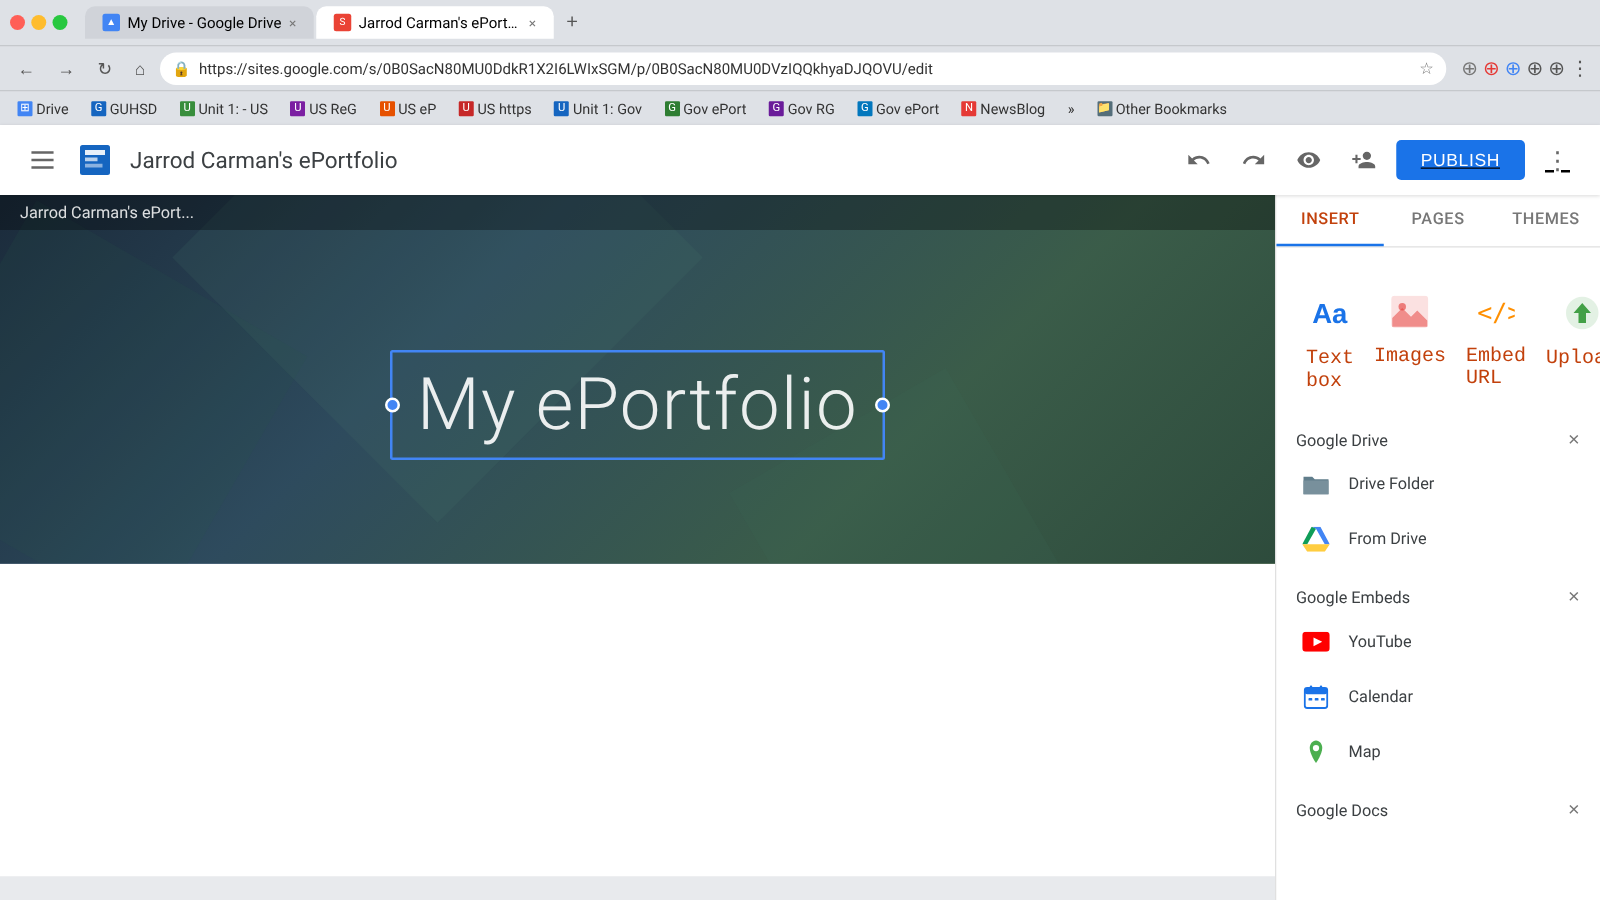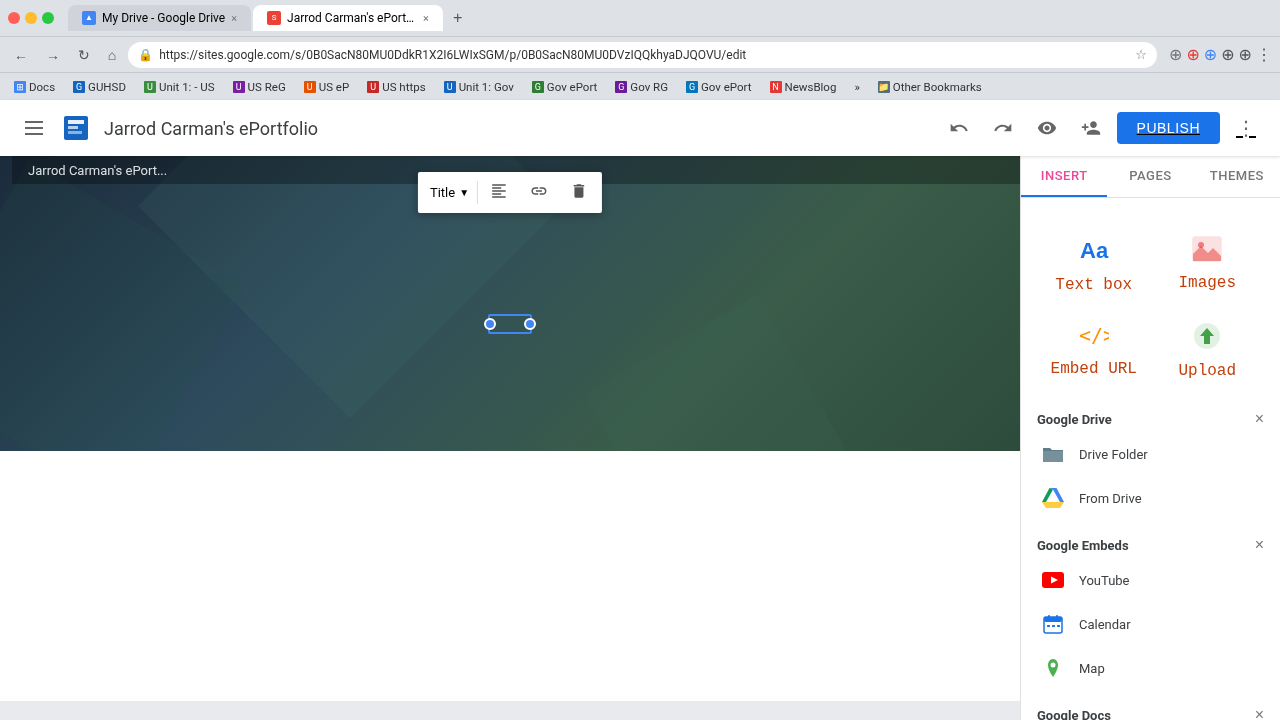--- a/index.html
+++ b/index.html
@@ -191,35 +191,35 @@
       flex: 1;
       padding: 12px 0;
       text-align: center;
       font-size: 13px;
       font-weight: 500;
       color: #777;
       cursor: pointer;
       letter-spacing: 0.5px;
     }
     .panel-tab.active {
-      color: #ec4899;
+      color: #c2410c;
       border-bottom: 2px solid #1a73e8;
     }
     .panel-content {
       flex: 1;
       overflow-y: auto;
       padding: 16px 0;
     }
 
     .insert-section {
       margin-bottom: 8px;
     }
     .insert-grid {
       display: grid;
-      grid-template-columns: 1fr 1fr;
+      grid-template-columns: 1fr 1fr 1fr 1fr;
       gap: 0;
       padding: 8px 16px;
     }
     .insert-item {
       display: flex;
       flex-direction: column;
       align-items: center;
       padding: 14px 8px;
       cursor: pointer;
       border-radius: 4px;
@@ -236,21 +236,21 @@
 
     .section-divider {
       display: flex;
       align-items: center;
       justify-content: space-between;
       padding: 8px 16px 4px;
     }
     .section-title {
       font-size: 13px;
       color: #3c4043;
-      font-weight: 700;
+      font-weight: 400;
     }
     .collapse-btn {
       background: none;
       border: none;
       cursor: pointer;
       color: #777;
       font-size: 16px;
     }
 
     .insert-list-item {
@@ -321,21 +321,21 @@
     <span style="font-size:16px;color:#4285f4;cursor:pointer;">⊕</span>
     <span style="font-size:16px;color:#555;cursor:pointer;">⊕</span>
     <span style="font-size:16px;color:#555;cursor:pointer;">⊕</span>
     <span style="font-size:16px;color:#555;cursor:pointer;">⋮</span>
   </div>
 </div>
 
 <div class="bookmarks-bar">
   <div class="bookmark-item">
     <span class="bm-icon">⊞</span>
-    <span>Docs</span>
+    <span>Drive</span>
   </div>
   <div class="bookmark-item">
     <span class="bm-icon" style="background:#1565c0;">G</span>
     <span>GUHSD</span>
   </div>
   <div class="bookmark-item">
     <span class="bm-icon" style="background:#388e3c;">U</span>
     <span>Unit 1: - US</span>
   </div>
   <div class="bookmark-item">
@@ -427,49 +427,29 @@
     <div class="editor-area">
 
       <div class="hero-section">
         <div class="hero-bg-pattern"></div>
         <div class="hero-bg-shapes">
           <div class="shape shape1"></div>
           <div class="shape shape2"></div>
           <div class="shape shape3"></div>
         </div>
 
-        <div class="page-header-bar" style="position:absolute;top:0;left:12px;right:0;text-align:center;">
+        <div class="page-header-bar" style="position:absolute;top:0;left:0;right:0;text-align:center;">
           <span class="page-header-title">Jarrod Carman's ePort...</span>
         </div>
 
-        <div class="title-toolbar">
-          <div class="title-dropdown">
-            <span>Title</span>
-            <span style="font-size:10px;">▼</span>
-          </div>
-          <button class="title-toolbar-btn" title="Align">
-            <svg width="18" height="18" viewBox="0 0 24 24">
-              <path d="M15 15H3v2h12v-2zm0-8H3v2h12V7zM3 13h18v-2H3v2zm0 8h18v-2H3v2zM3 3v2h18V3H3z" fill="#555"></path>
-            </svg>
-          </button>
-          <button class="title-toolbar-btn" title="Link">
-            <svg width="18" height="18" viewBox="0 0 24 24">
-              <path d="M3.9 12c0-1.71 1.39-3.1 3.1-3.1h4V7H7c-2.76 0-5 2.24-5 5s2.24 5 5 5h4v-1.9H7c-1.71 0-3.1-1.39-3.1-3.1zM8 13h8v-2H8v2zm9-6h-4v1.9h4c1.71 0 3.1 1.39 3.1 3.1s-1.39 3.1-3.1 3.1h-4V17h4c2.76 0 5-2.24 5-5s-2.24-5-5-5z" fill="#555"></path>
-            </svg>
-          </button>
-          <button class="title-toolbar-btn" title="Delete">
-            <svg width="18" height="18" viewBox="0 0 24 24">
-              <path d="M6 19c0 1.1.9 2 2 2h8c1.1 0 2-.9 2-2V7H6v12zM19 4h-3.5l-1-1h-5l-1 1H5v2h14V4z" fill="#555"></path>
-            </svg>
-          </button>
-        </div>
 
         <div class="title-text-container">
           <div class="title-selection-box">
             <div class="selection-handle-left"></div>
+            <h1 class="hero-title">My ePortfolio</h1>
             <div class="selection-handle-right"></div>
           </div>
         </div>
 
       </div>
 
       <div class="content-section"></div>
 
     </div>
 

